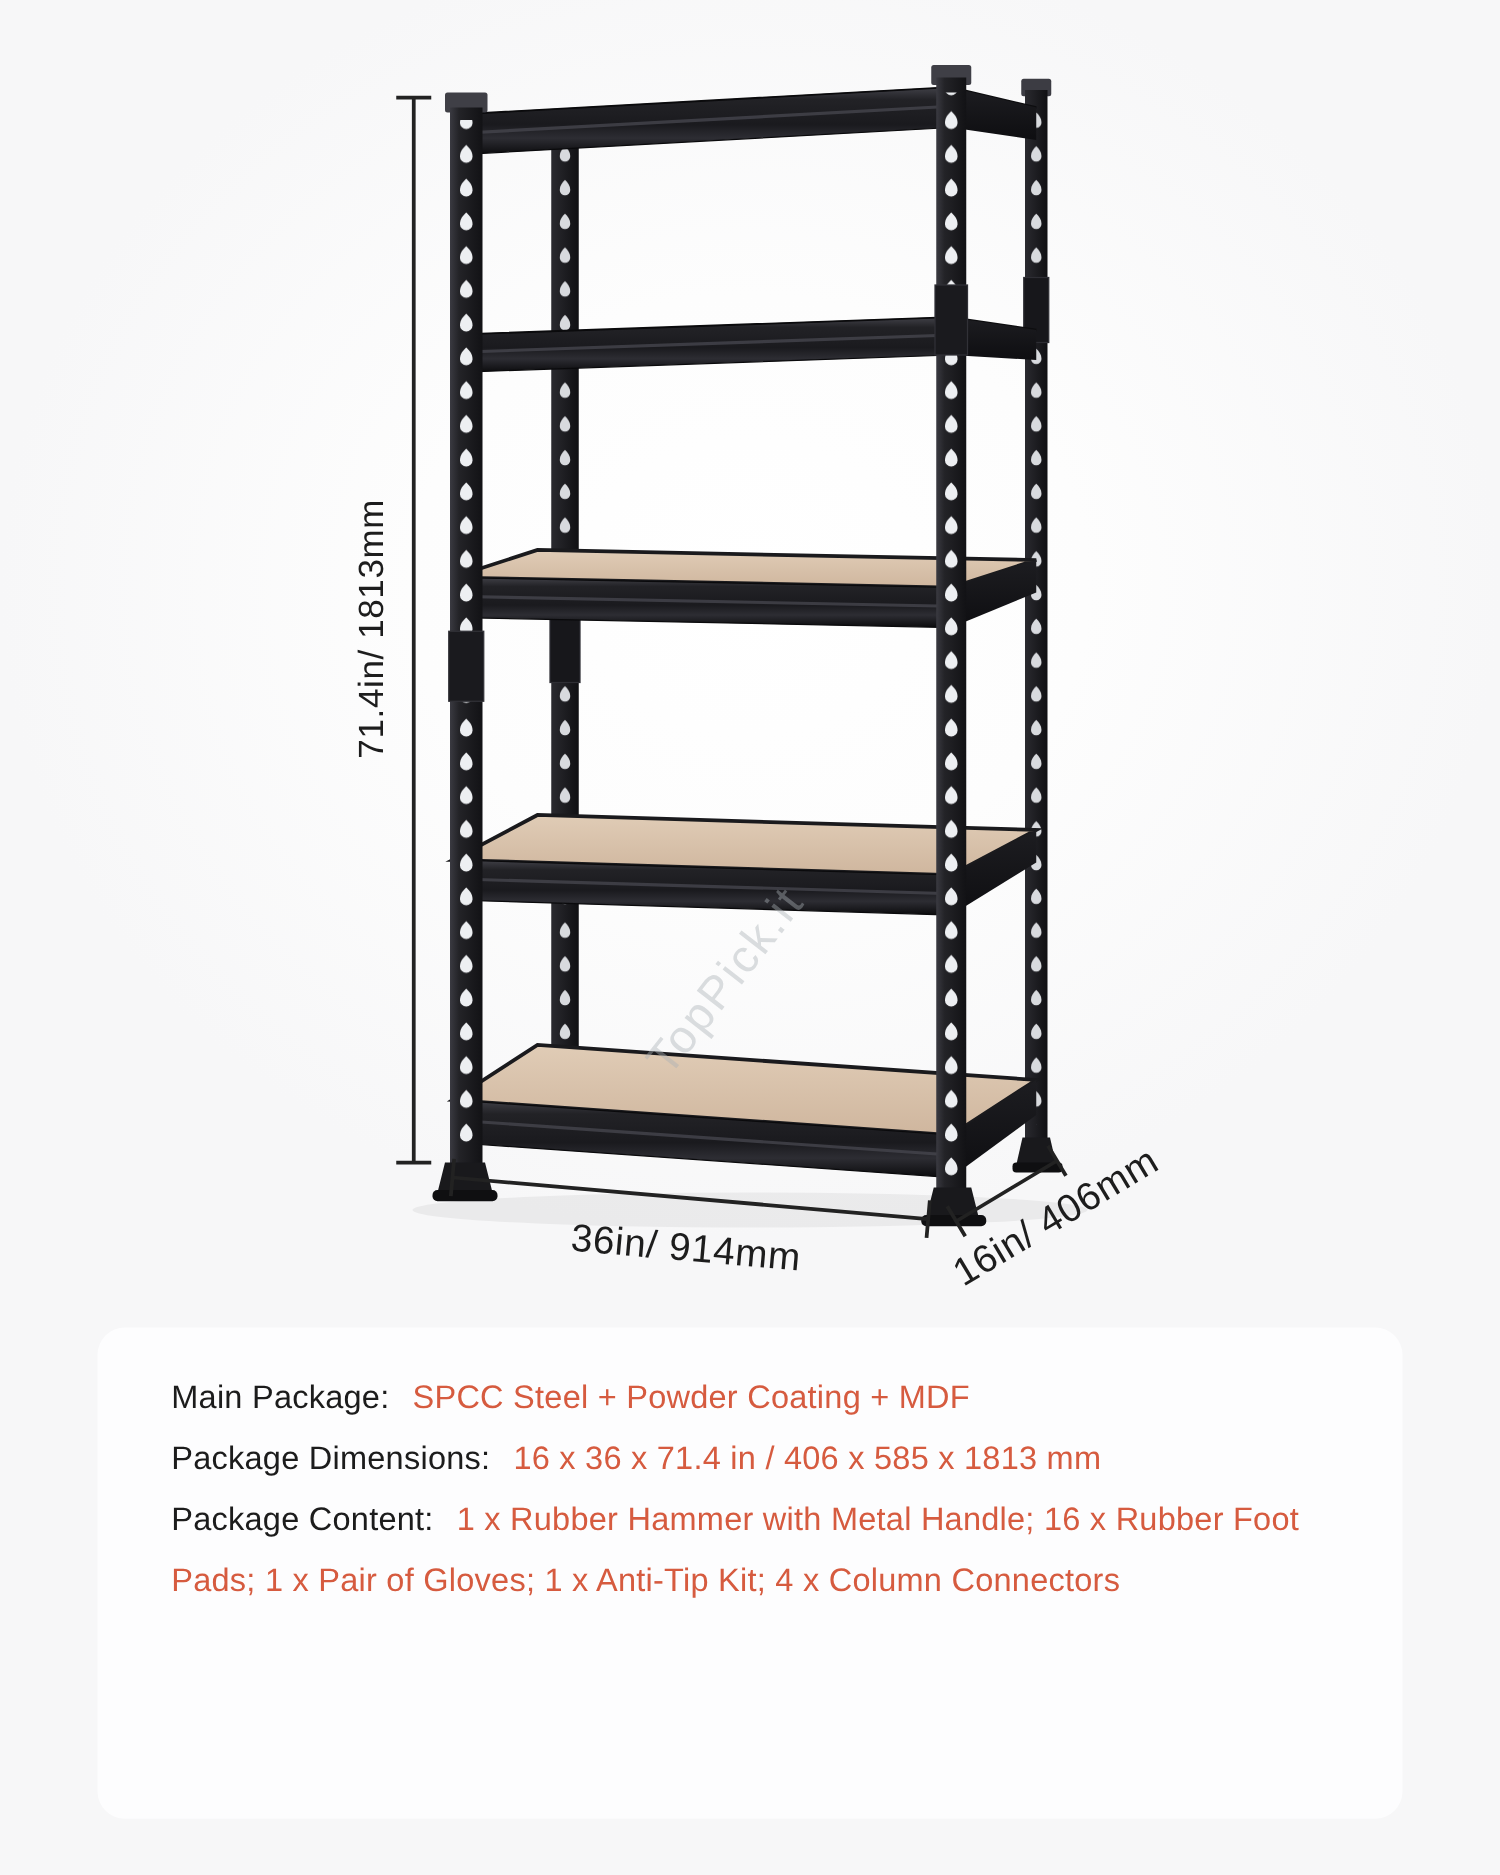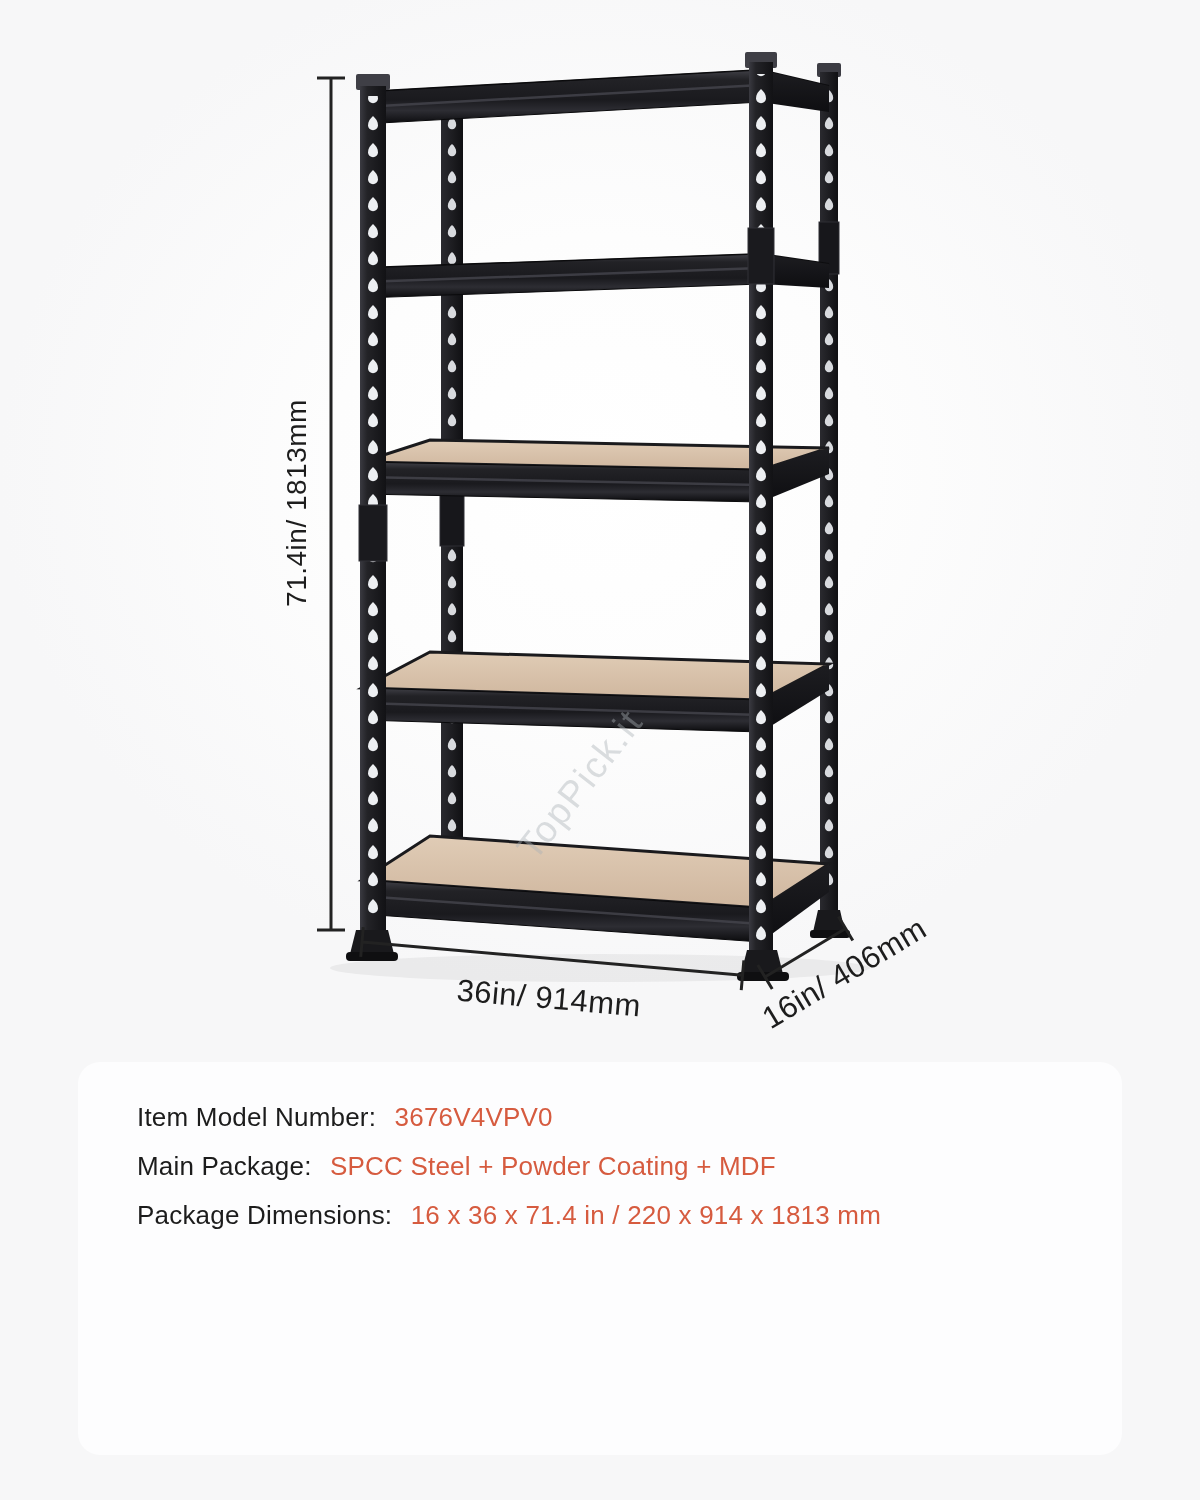--- a/index.html
+++ b/index.html
@@ -144,26 +144,26 @@
 
       <g transform="translate(765,977) rotate(-31)">
         <path d="M0 -14 V14 M94 -14 V14 M0 0 H94" stroke="#222222" stroke-width="3" fill="none"></path>
         <text x="70" y="48" text-anchor="middle" font-size="31" fill="#1d1d1d" letter-spacing=".5">16in/ 406mm</text>
       </g>
     </svg>
   </div>
 
   <div class="spec-panel">
     <p class="spec-row">
-      <span class="spec-label">Item Model Number:</span>
-      <span class="spec-value">3676V4VPV0</span>
-    </p>
-    <p class="spec-row">
       <span class="spec-label">Main Package:</span>
       <span class="spec-value">SPCC Steel + Powder Coating + MDF</span>
     </p>
     <p class="spec-row">
       <span class="spec-label">Package Dimensions:</span>
-      <span class="spec-value">16 x 36 x 71.4 in / 220 x 914 x 1813 mm</span>
+      <span class="spec-value">16 x 36 x 71.4 in / 406 x 585 x 1813 mm</span>
+    </p>
+    <p class="spec-row">
+      <span class="spec-label">Package Content:</span>
+      <span class="spec-value">1 x Rubber Hammer with Metal Handle; 16 x Rubber Foot Pads; 1 x Pair of Gloves; 1 x Anti-Tip Kit; 4 x Column Connectors</span>
     </p>
   </div>
 
 </div>
 
 </body></html>

